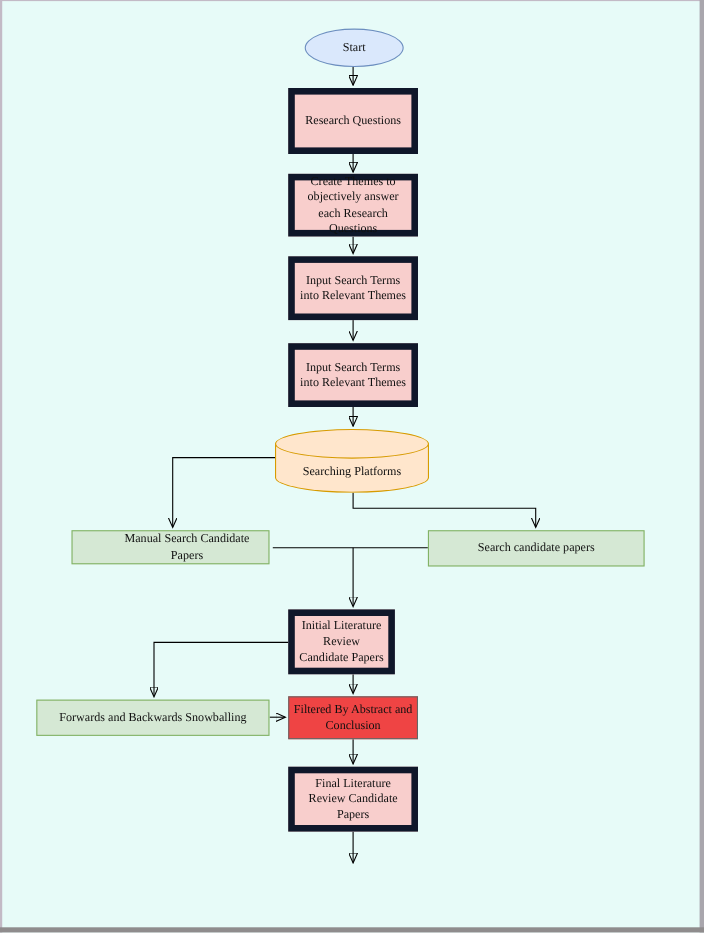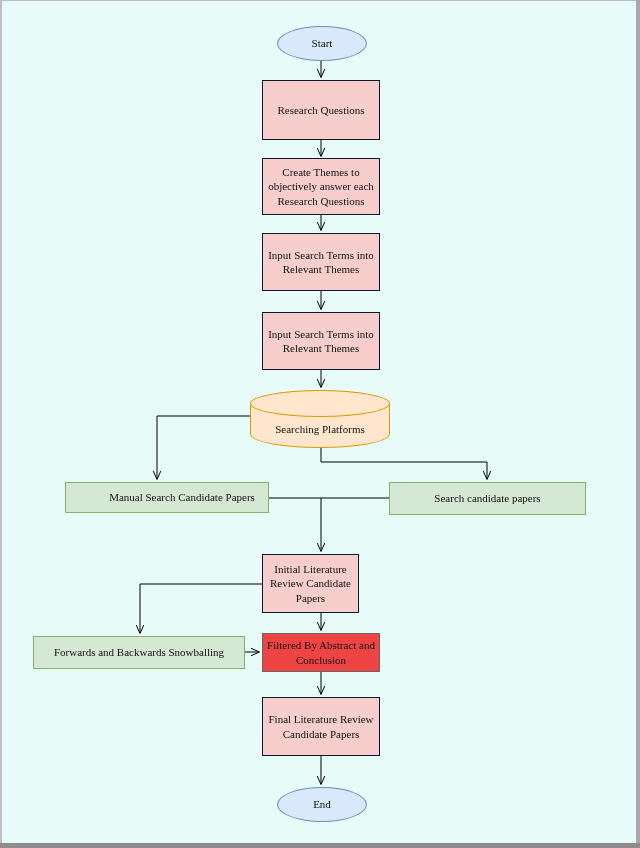--- a/index.html
+++ b/index.html
@@ -17,36 +17,36 @@
   .edge.bottom { left:0; bottom:0; width:640px; height:5px; background:#8f8c8d; }
 
   .node {
     position:absolute; display:flex; align-items:center; justify-content:center;
     text-align:center; box-sizing:border-box; padding:2px 3px; line-height:1.3;
   }
   .terminal {
     background:#dae8fc; border:1px solid #6c8ebf; border-radius:50%;
   }
   .process {
-    background:#f8cecc; border:1px solid #0f172a;
+    background:#f8cecc; border:6px solid #0f172a;
   }
   .result {
     background:#d5e8d4; border:1px solid #82b366;
   }
   .filter {
     background:#ef4444; border:1px solid #666666;
   }
 
   
   #n-start    { left:277px; top:26px;  width:90px;  height:35px; }
   #n-research { left:262px; top:80px;  width:118px; height:60px; }
   #n-themes   { left:262px; top:158px; width:118px; height:57px; }
   #n-input1   { left:262px; top:233px; width:118px; height:58px; }
   #n-input2   { left:262px; top:312px; width:118px; height:58px; }
-  #n-manual   { left:65px;  top:482px; width:204px; height:31px;padding-left:33px; }
+  #n-manual   { left:65px;  top:482px; width:180px; height:31px;padding-left:33px; }
   #n-search   { left:389px; top:482px; width:197px; height:33px; }
   #n-initial  { left:262px; top:554px; width:97px; height:59px; }
   #n-snowball { left:33px;  top:636px; width:212px; height:33px; }
   #n-filtered { left:262px; top:633px; width:118px; height:39px; }
   #n-final    { left:262px; top:697px; width:118px; height:59px; }
   #n-end      { left:277px; top:787px; width:90px;  height:35px; }
 
   
   #n-cylinder { position:absolute; left:250px; top:390px; width:140px; height:58px; }
   #n-cylinder .cyl-body {
@@ -137,22 +137,19 @@
   </div>
 
   <div id="n-filtered" class="node filter">
     <span>Filtered By Abstract and Conclusion</span>
   </div>
 
   <div id="n-final" class="node process">
     <span>Final Literature Review Candidate Papers</span>
   </div>
 
-  <div id="n-end" class="node terminal">
-    <span>End</span>
-  </div>
 
   <div class="edge top"></div>
   <div class="edge left"></div>
   <div class="edge right"></div>
   <div class="edge bottom"></div>
 
 </div>
 
 </body></html>

